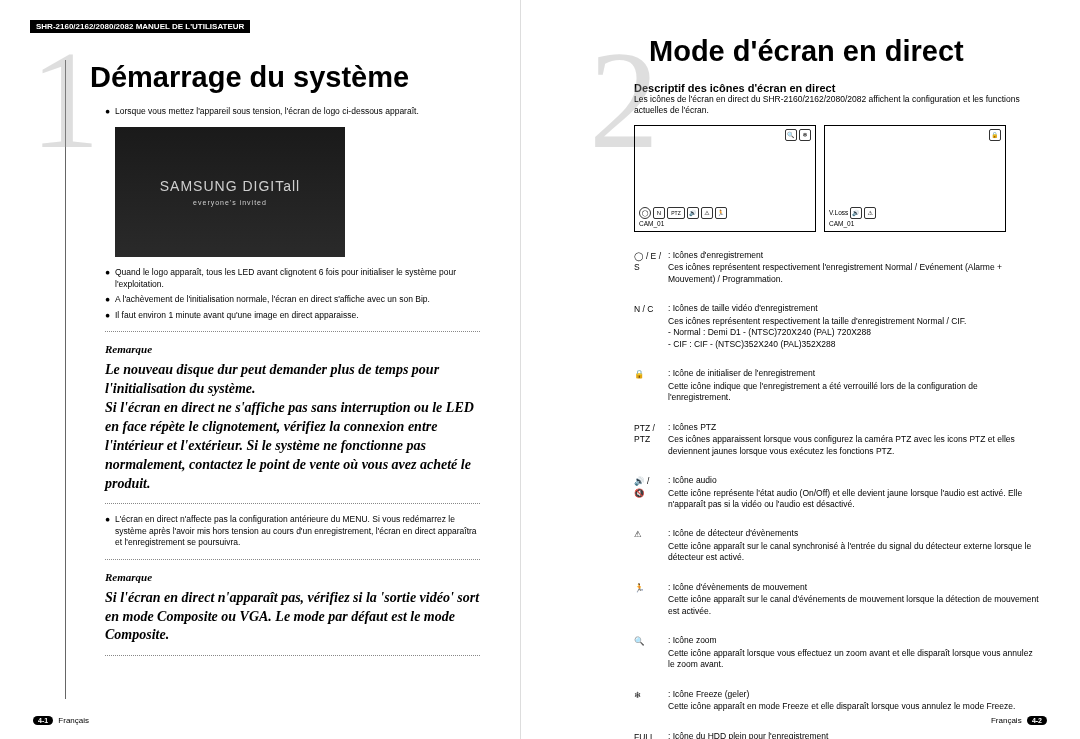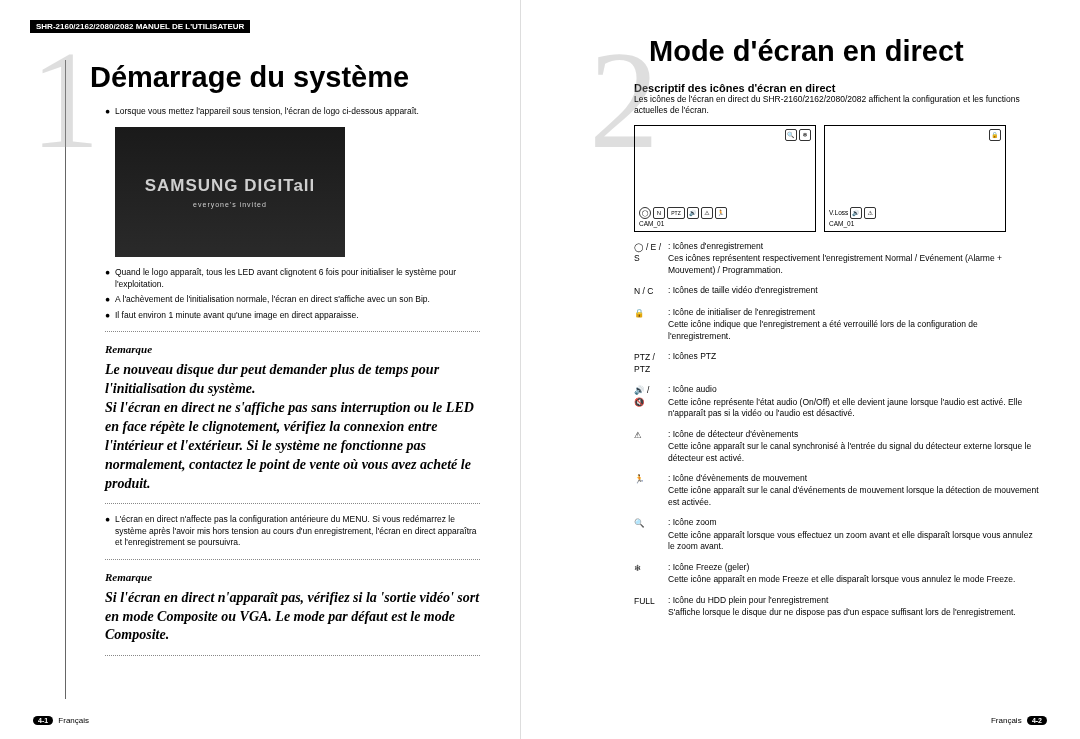--- a/index.html
+++ b/index.html
@@ -72,21 +72,21 @@
     width: 230px;
     height: 130px;
     background: linear-gradient(#1a1a1a,#2a2a2a);
     margin: 10px 0 10px 10px;
     display: flex;
     flex-direction: column;
     justify-content: center;
     align-items: center;
     color: #cfcfcf;
   }
-  .logo-text { font-size: 17px; font-weight: bold; letter-spacing: 1px; }
+  .logo-text { font-size: 14px; font-weight: normal; letter-spacing: 1px; }
   .logo-sub { font-size: 7px; letter-spacing: 1px; margin-top: 2px; }
   .dotted-sep {
     border-top: 1px dotted #888;
     margin: 10px 0;
   }
   .remark-title {
     font-style: italic;
     font-weight: bold;
     font-size: 11px;
     font-family: "Times New Roman", serif;
@@ -147,21 +147,21 @@
     display: inline-flex;
     width: 10px; height: 10px;
     border: 0.8px solid #333;
     justify-content: center; align-items: center;
     font-size: 6px;
     border-radius: 2px;
   }
   .mini-icon.circle { border-radius: 50%; }
   .icon-row {
     display: flex;
-    margin: 9px 0;
+    margin: 18px 0;
     gap: 6px;
   }
   .icon-col { width: 28px; flex-shrink: 0; display: flex; gap: 2px; justify-content: flex-start; padding-top:1px;}
   .icon-desc { flex: 1; }
   .icon-desc .t { display: inline; text-align: right; }
   .icon-desc .d { display: block; margin-top: 1px; padding-left: 0;}
   .left-rule {
     position: absolute;
     left: 65px;
     top: 60px;
@@ -265,29 +265,31 @@
         </div>
       </div>
 
       <div id="icon-legend">
           <div class="icon-row">
             <div class="icon-col">◯ / E / S</div>
             <div class="icon-desc"><span class="t">: Icônes d'enregistrement</span><span class="d" style="white-space: pre-line;">Ces icônes représentent respectivement l'enregistrement Normal / Evénement (Alarme + Mouvement) / Programmation.</span></div>
           </div>
           <div class="icon-row">
             <div class="icon-col">N / C</div>
-            <div class="icon-desc"><span class="t">: Icônes de taille vidéo d'enregistrement</span></div>
+            <div class="icon-desc"><span class="t">: Icônes de taille vidéo d'enregistrement</span><span class="d" style="white-space: pre-line;">Ces icônes représentent respectivement la taille d'enregistrement Normal / CIF.
+- Normal : Demi D1 - (NTSC)720X240 (PAL) 720X288
+- CIF       : CIF - (NTSC)352X240 (PAL)352X288</span></div>
           </div>
           <div class="icon-row">
             <div class="icon-col">🔒</div>
             <div class="icon-desc"><span class="t">: Icône de initialiser de l'enregistrement</span><span class="d" style="white-space: pre-line;">Cette icône indique que l'enregistrement a été verrouillé lors de la configuration de l'enregistrement.</span></div>
           </div>
           <div class="icon-row">
             <div class="icon-col">PTZ / PTZ</div>
-            <div class="icon-desc"><span class="t">: Icônes PTZ</span></div>
+            <div class="icon-desc"><span class="t">: Icônes PTZ</span><span class="d" style="white-space: pre-line;">Ces icônes apparaissent lorsque vous configurez la caméra PTZ avec les icons PTZ et elles deviennent jaunes lorsque vous exécutez les fonctions PTZ.</span></div>
           </div>
           <div class="icon-row">
             <div class="icon-col">🔊 / 🔇</div>
             <div class="icon-desc"><span class="t">: Icône audio</span><span class="d" style="white-space: pre-line;">Cette icône représente l'état audio (On/Off) et elle devient jaune lorsque l'audio est activé. Elle n'apparaît pas si la vidéo ou l'audio est désactivé.</span></div>
           </div>
           <div class="icon-row">
             <div class="icon-col">⚠</div>
             <div class="icon-desc"><span class="t">: Icône de détecteur d'évènements</span><span class="d" style="white-space: pre-line;">Cette icône apparaît sur le canal synchronisé à l'entrée du signal du détecteur externe lorsque le détecteur est activé.</span></div>
           </div>
           <div class="icon-row">

